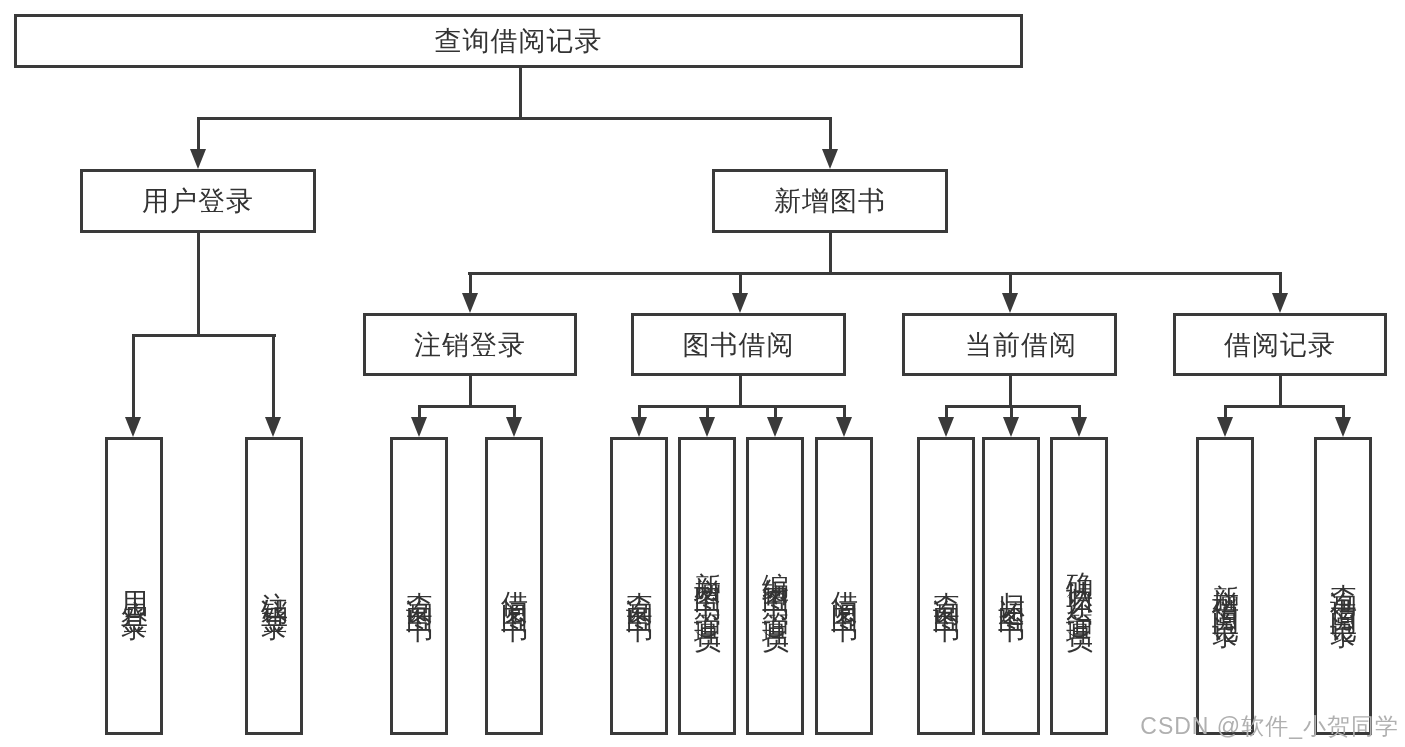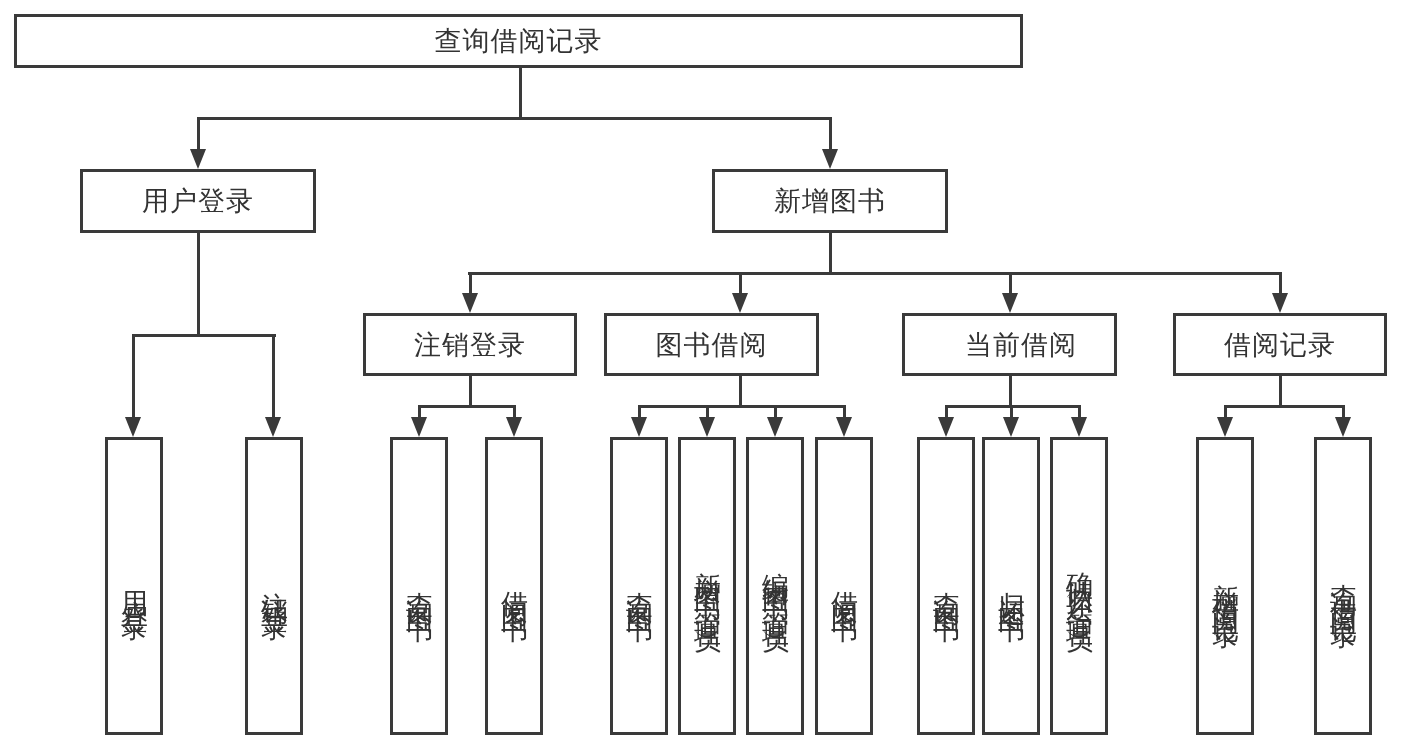--- a/index.html
+++ b/index.html
@@ -8,21 +8,21 @@
 
   
   .box{position:absolute;box-sizing:border-box;background:#ffffff;border:3px solid #3a3a3a;
        display:flex;align-items:center;justify-content:center;
        color:#333333;font-size:27px;letter-spacing:1px;}
   .root{left:14px;top:14px;width:1009px;height:54px;}
   .l2a{left:80px;top:169px;width:236px;height:64px;}
   .l2b{left:712px;top:169px;width:236px;height:64px;}
   .l3{top:313px;height:63px;}
   .l3a{left:363px;width:214px;}
-  .l3b{left:604px;width:215px;}
+  .l3b{left:631px;width:215px;}
   .l3c{left:902px;width:215px;padding-left:23px;}
   .l3d{left:1173px;width:214px;}
   .leaf{top:437px;width:58px;height:298px;}
   .vtxt{writing-mode:vertical-lr;text-orientation:mixed;letter-spacing:8px;
         font-size:27px;color:#333333;line-height:1;}
   .lf1{left:105px;} .lf2{left:245px;} .lf3{left:390px;} .lf4{left:485px;}
   .lf5{left:610px;} .lf6{left:678px;} .lf7{left:746px;} .lf8{left:815px;}
   .lf9{left:917px;} .lf10{left:982px;} .lf11{left:1050px;}
   .lf12{left:1196px;} .lf13{left:1314px;}
 
@@ -157,13 +157,14 @@
   <div class="box leaf lf11">
     <span class="vtxt">确认归还（管理员）</span>
   </div>
   <div class="box leaf lf12">
     <span class="vtxt">新增借阅记录</span>
   </div>
   <div class="box leaf lf13">
     <span class="vtxt">查询借阅记录</span>
   </div>
 
+  <div class="watermark">CSDN @软件_小贺同学</div>
 </div>
 
 </body></html>

